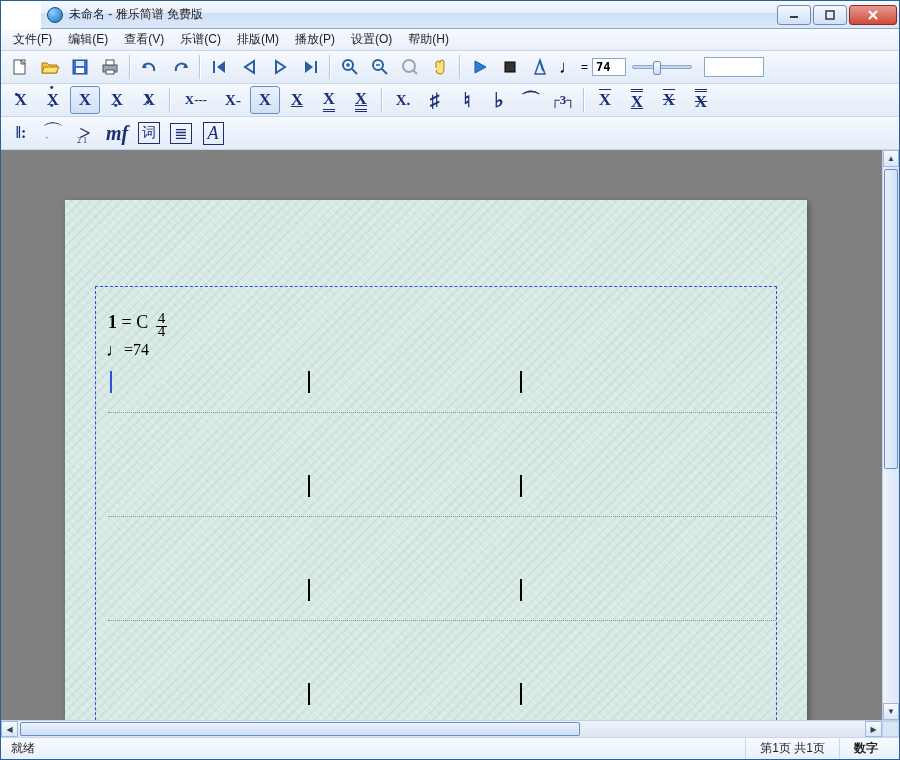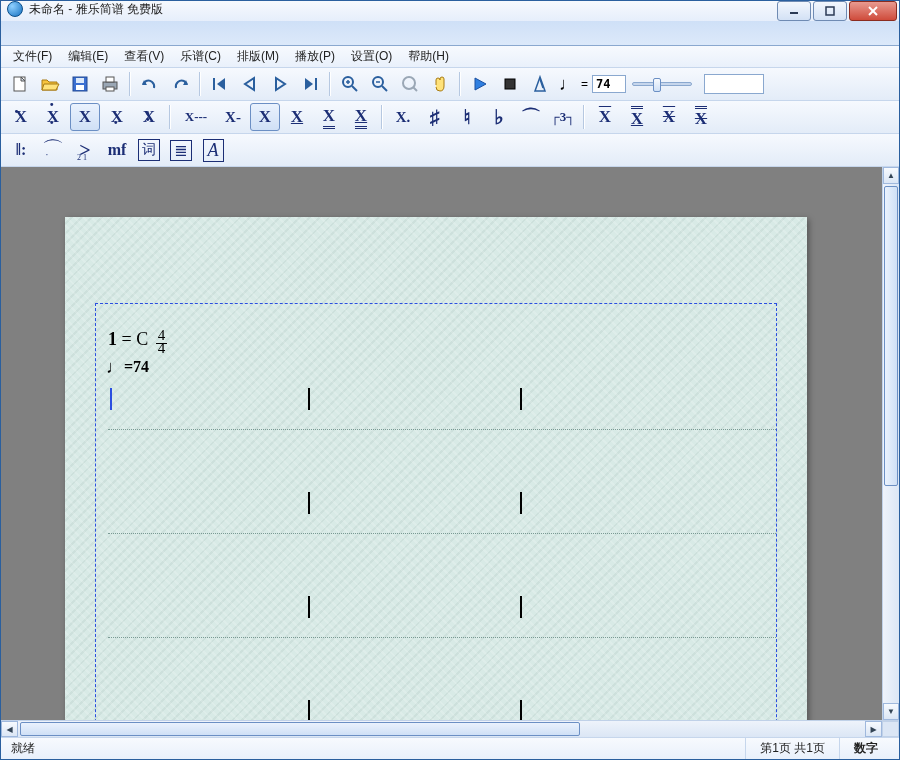--- a/index.html
+++ b/index.html
@@ -8,25 +8,27 @@
   font-size: 12px;
   background: #fff;
   width: 900px;
   height: 760px;
   overflow: hidden;
   display: flex;
   flex-direction: column;
   border: 1px solid #2a5f9e;
 }
 .titlebar {
-  height: 45px;
+  height: 28px;
   background: linear-gradient(to bottom, #f6f9fd 0%, #e6eefb 45%, #cfe0f7 46%, #dce9fa 100%);
   display: flex;
+  align-items: center;
   padding: 0 2px 0 6px;
   border-bottom: 1px solid #8aa8cf;
+  margin-left: 40px;
 }
 .titlebar .app-icon {
   width: 16px; height: 16px; border-radius: 50%;
   background: radial-gradient(circle at 30% 30%, #8fd0ff, #1470c0);
   border: 1px solid #0a4e8a;
   margin-right: 6px;
 }
 .titlebar .title { color: #1c1c1c; }
 .titlebar .spacer { flex: 1; }
 .win-btns { display: flex; gap: 2px; }
@@ -107,21 +109,21 @@
 }
 .key-sig {
   position:absolute; left:12px; top:24px;
   font-family: "Times New Roman", serif; font-size: 18px; color:#000;
 }
 .key-sig .frac { display:inline-block; text-align:center; vertical-align: middle; line-height: 12px; margin-left:3px;}
 .key-sig .frac .n { border-bottom:1.5px solid #000; padding: 0 2px; font-size: 15px;}
 .key-sig .frac .d { padding: 0 2px; font-size: 15px;}
 .tempo {
   position:absolute; left:10px; top:52px;
-  font-family: "Times New Roman", serif; font-size: 16px; font-weight:bold;
+  font-family: "Times New Roman", serif; font-size: 16px; font-weight:normal;
 }
 .tempo .note { font-size: 18px; position:relative; top:1px;}
 .staff-row {
   position:absolute; left:12px; right:0px;
   height: 30px;
   border-bottom: 1px dotted #7a9a94;
 }
 .staff-row .bar { position:absolute; width:1.5px; height:22px; background:#000; top:-12px; }
 .cursor {
   position:absolute; width:2px; height:22px; background:#2b4fe0; top:-12px;
@@ -400,21 +402,21 @@
       <span>‖:</span>
     </div>
   <div class="tbtn" style="font-size:22px;">
       <span>⌒</span>
       <span style="position:absolute;margin-left:-12px;margin-top:8px;font-size:10px;">·</span>
     </div>
   <div class="tbtn">
       <span style="font-size:20px;font-weight:bold;">&gt;</span>
       <span style="font-size:8px;position:absolute;margin-top:14px;margin-left:-6px;">2&nbsp;1</span>
     </div>
-  <div class="tbtn" style="font-family:'Times New Roman';font-weight:bold;font-size:16px;">
+  <div class="tbtn" style="font-style:italic;font-family:'Times New Roman';font-weight:bold;font-size:20px;">
       <span>mf</span>
     </div>
   <div class="tbtn" style="font-size:14px; border:0;">
       <span style="border:1px solid #1c2e75;padding:1px 3px;">词</span>
     </div>
   <div class="tbtn" style="font-size:16px;border:0;">
       <span style="border:1px solid #1c2e75;padding:0 3px;">≣</span>
     </div>
   <div class="tbtn" style="font-family:'Times New Roman';font-style:italic;font-size:18px;border:0;">
       <span style="border:1px solid #1c2e75;padding:0 4px;">A</span>

